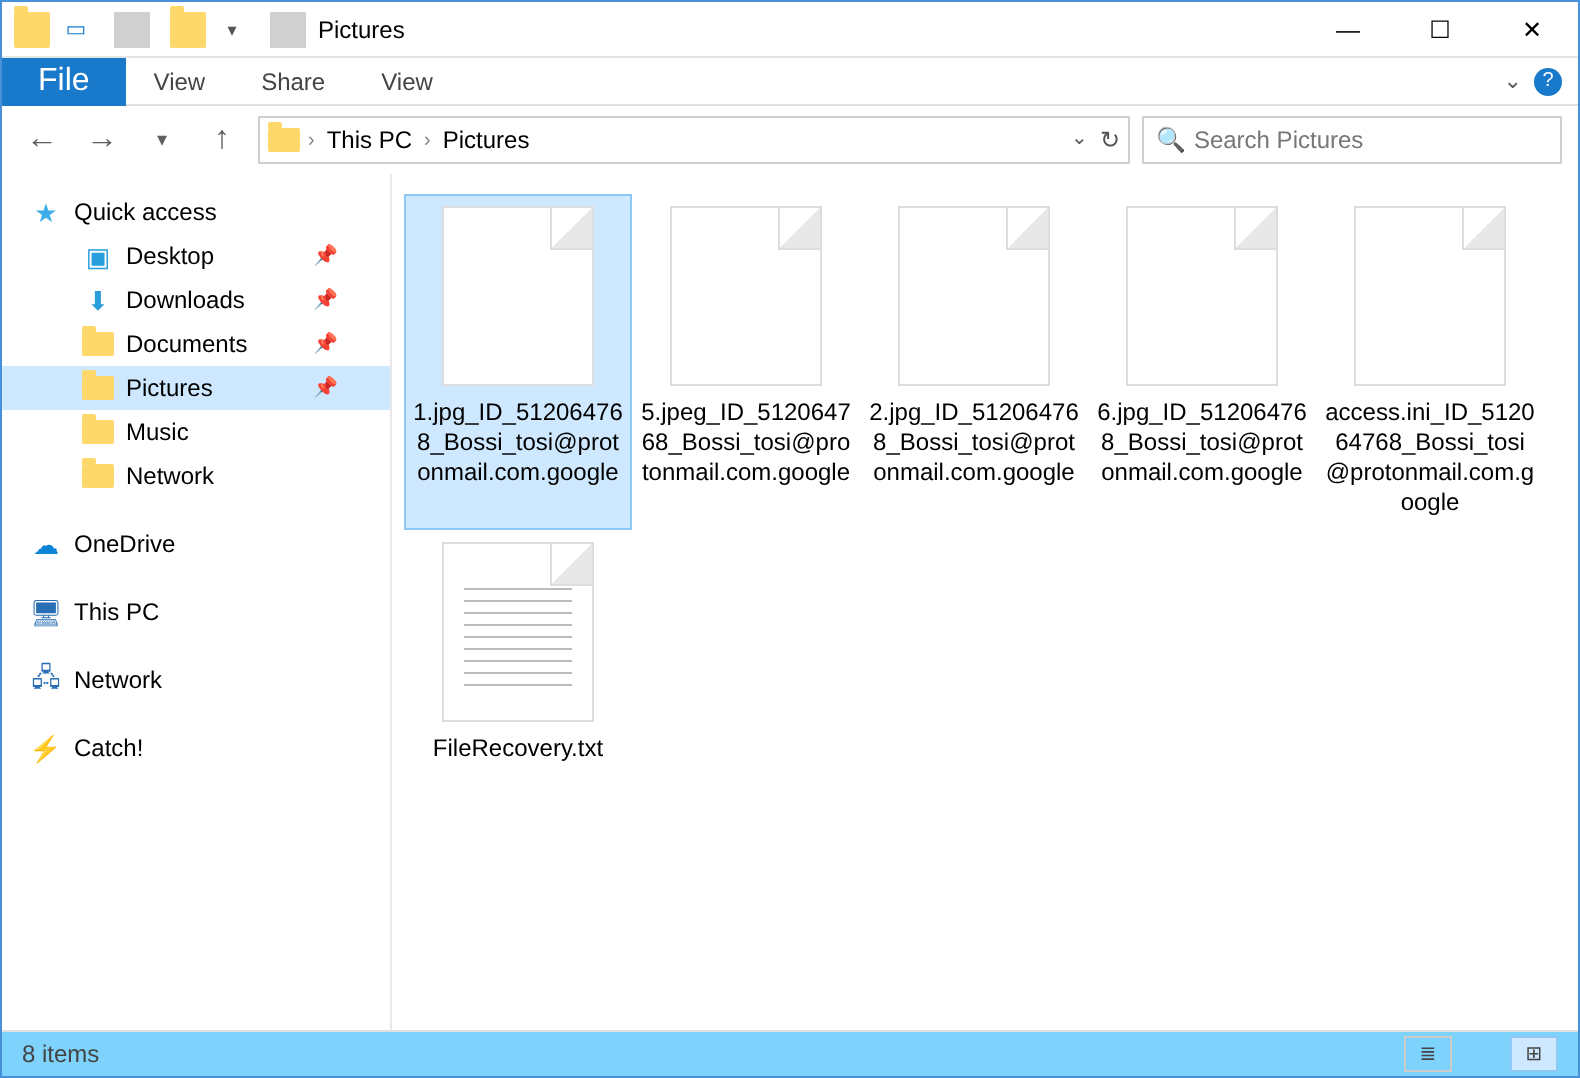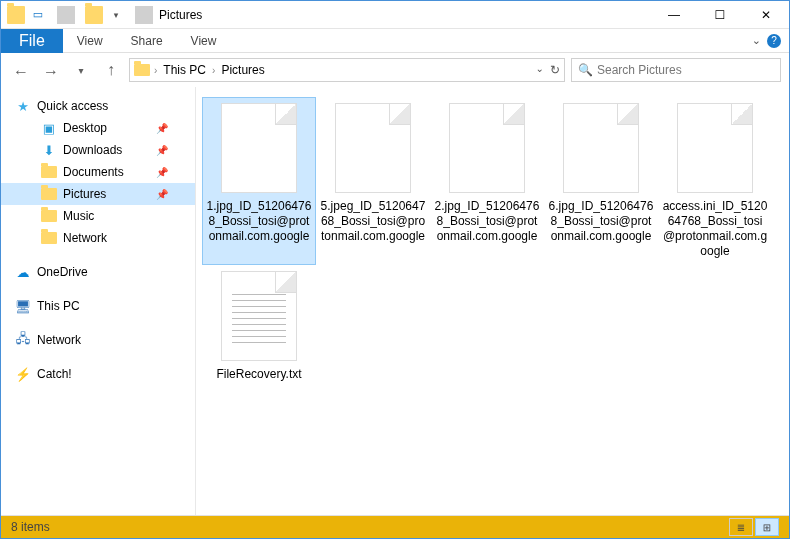--- a/index.html
+++ b/index.html
@@ -43,21 +43,21 @@
 .folder-icon::before { content: ""; position: absolute; top: -3px; left: 0; width: 7px; height: 3px; background: #ffd86b; border-radius: 1px 1px 0 0; }
 
 .content { flex: 1; padding: 10px 6px; display: flex; flex-wrap: wrap; align-content: flex-start; gap: 0; overflow: hidden; }
 .file-item { width: 114px; height: 168px; display: flex; flex-direction: column; align-items: center; padding: 6px 4px; }
 .file-item.selected { background: #cde8ff; border: 1px solid #8fc8f5; padding: 5px 3px; }
 .file-thumb { width: 76px; height: 90px; background: #fff; border: 1px solid #ddd; margin-bottom: 6px; position: relative; }
 .file-thumb::after { content: ""; position: absolute; top: 0; right: 0; width: 20px; height: 20px; background: linear-gradient(135deg, #fff 0 50%, #e8e8e8 50% 100%); border-left: 1px solid #ddd; border-bottom: 1px solid #ddd; }
 .file-thumb.text::before { content: ""; position: absolute; left: 10px; right: 10px; top: 22px; bottom: 14px; background: repeating-linear-gradient(#bcbcbc 0 1px, transparent 1px 6px); }
 .file-name { font-size: 12px; color: #000; text-align: center; line-height: 1.25; word-break: break-all; max-height: 64px; overflow: hidden; }
 
-.statusbar { position: absolute; left: 0; right: 0; bottom: 0; height: 23px; border-top: 1px solid #e0e0e0; display: flex; align-items: center; padding: 0 10px; font-size: 12px; color: #444; background: #eab308; }
+.statusbar { position: absolute; left: 0; right: 0; bottom: 0; height: 23px; border-top: 1px solid #e0e0e0; display: flex; align-items: center; padding: 0 10px; font-size: 12px; color: #444; background: #7dd3fc; gap: 27px; }
 .statusbar .spacer { flex: 1; }
 .statusbar .viewbtn { width: 24px; height: 18px; border: 1px solid #ccc; margin-left: 2px; display: flex; align-items: center; justify-content: center; font-size: 10px; }
 .statusbar .viewbtn.active { background: #cde8ff; border-color: #8fc8f5; }
 </style>
 </head>
 <body>
 
 <div class="titlebar">
   <div class="qat">
     <span>

